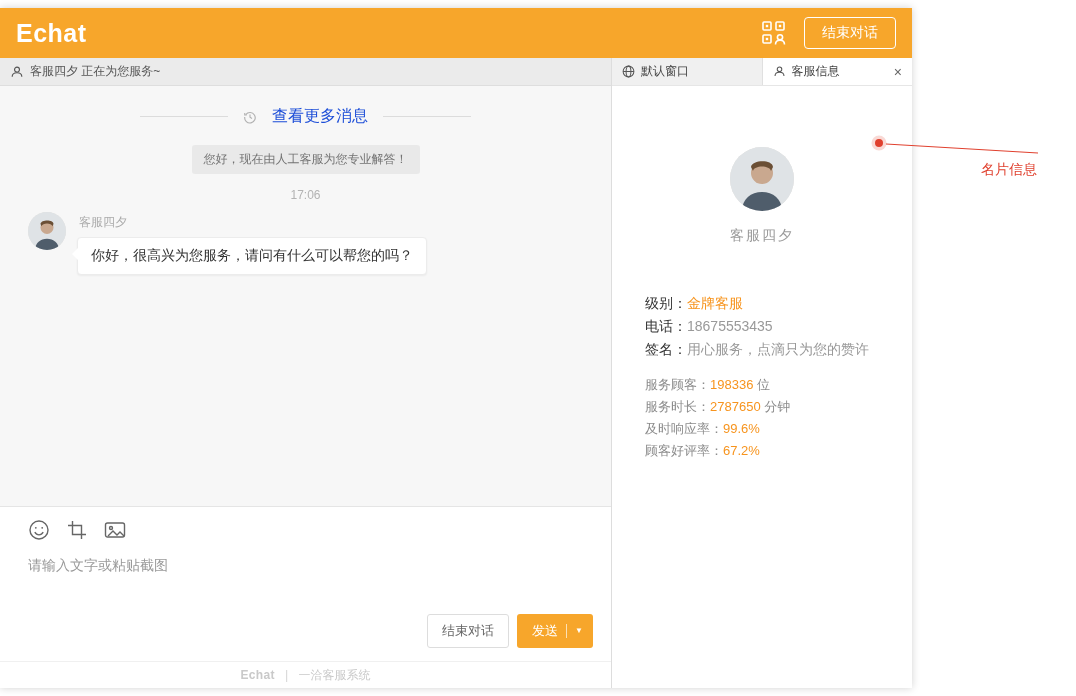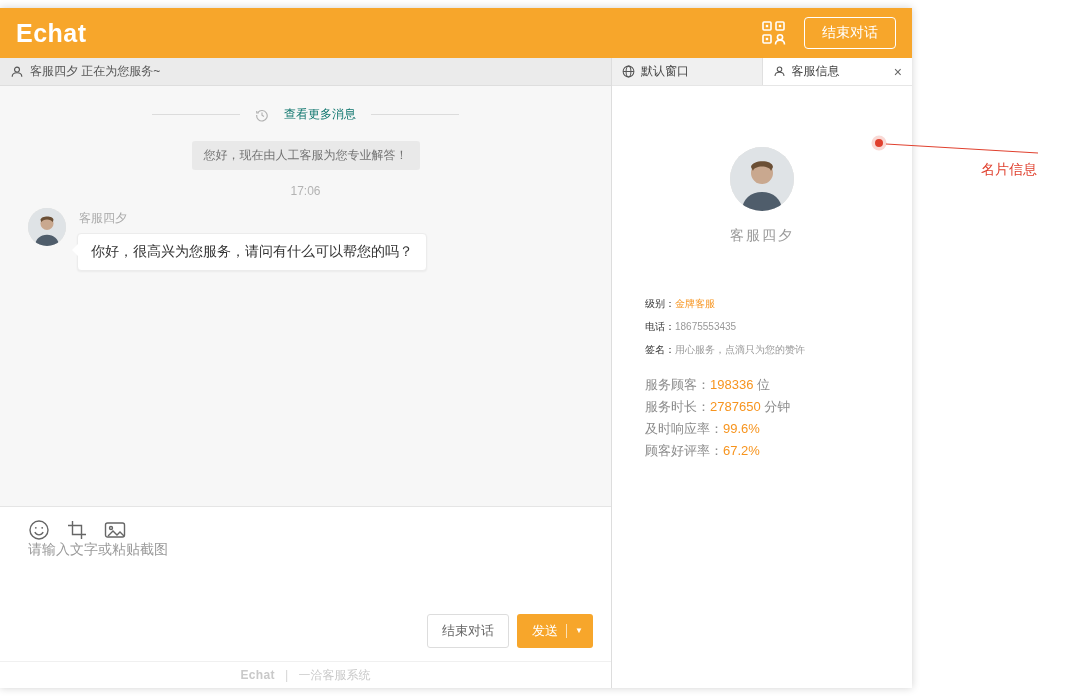--- a/index.html
+++ b/index.html
@@ -22,42 +22,42 @@
   .main { display: flex; flex: 1; min-height: 0; }
 
   
   .chat-pane { width: 612px; display: flex; flex-direction: column; background: #f7f7f7;
     border-right: 1px solid #ddd; flex-shrink: 0; }
   .chat-topbar { height: 28px; background: #ebebeb; border-bottom: 1px solid #dedede;
     display: flex; align-items: center; gap: 6px; padding: 0 10px; font-size: 12px; color: #555; flex-shrink: 0; }
 
   .messages { flex: 1; padding-top: 20px; min-height: 0; }
   .load-more { display: flex; align-items: center; justify-content: center; gap: 15px;
-    color: #0f766e; font-size: 12px; cursor: pointer; }
+    color: #1d4ed8; font-size: 16px; cursor: pointer; }
   .load-more .line { width: 88px; height: 1px; background: #dcdcdc; }
   .system-msg { text-align: center; margin-top: 18px; }
   .system-msg span { display: inline-block; background: #e9e9e9; color: #737373; font-size: 12px;
     padding: 6px 12px; border-radius: 3px; }
   .timestamp { text-align: center; color: #b3b3b3; font-size: 12px; margin-top: 14px; }
   .msg-row { display: flex; gap: 11px; padding: 10px 20px 0 28px; }
   .avatar { border-radius: 50%; overflow: hidden; flex-shrink: 0; background: #e3e0db; }
   .avatar.small { width: 38px; height: 38px; }
   .sender { font-size: 12px; color: #ababab; margin: 2px 0 6px 2px; }
   .bubble { position: relative; display: inline-block; background: #fff; border: 1px solid #ececec;
     border-radius: 4px; padding: 9px 13px; font-size: 14px; color: #333;
     box-shadow: 0 1px 2px rgba(0,0,0,.05); max-width: 420px; }
   .bubble::before { content: ""; position: absolute; left: -6px; top: 10px;
     border: 6px solid transparent; border-left: 0; border-right-color: #fff; }
 
   
   .composer { background: #fff; border-top: 1px solid #e5e5e5; height: 155px; position: relative;
     padding: 12px 16px 0 28px; flex-shrink: 0; }
   .composer-toolbar { display: flex; align-items: center; gap: 17px; }
   .tool-icon { display: inline-flex; cursor: pointer; }
-  .composer-input { color: #999; font-size: 14px; cursor: text; }
+  .composer-input { margin-top: 16px; color: #999; font-size: 14px; cursor: text; }
   .composer-actions { position: absolute; right: 18px; bottom: 13px; display: flex; gap: 8px; }
   .btn-end { background: #fff; border: 1px solid #ddd; color: #666; font-size: 13px;
     padding: 7px 14px; border-radius: 3px; cursor: pointer; font-family: inherit; }
   .btn-send { background: #F7A62B; border: none; color: #fff; font-size: 13px;
     padding: 7px 10px 7px 15px; border-radius: 3px; cursor: pointer; display: inline-flex;
     align-items: center; gap: 8px; font-family: inherit; }
   .btn-send .vdiv { width: 1px; height: 14px; background: rgba(255,255,255,.65); }
   .btn-send .caret { font-size: 8px; line-height: 1; }
 
   .chat-footer { height: 27px; background: #fff; border-top: 1px solid #f0f0f0; display: flex;
@@ -71,21 +71,21 @@
     font-size: 12px; color: #444; cursor: pointer; }
   .tab.inactive { background: #f0f0f0; border-right: 1px solid #e0e0e0; }
   .tab.active { background: #fff; }
   .close-x { position: absolute; right: 10px; top: 50%; transform: translateY(-50%);
     color: #666; font-size: 14px; cursor: pointer; line-height: 1; }
 
   .agent-card { padding-top: 61px; }
   .avatar.large { width: 64px; height: 64px; margin: 0 auto; }
   .agent-name { text-align: center; color: #9a9a9a; font-size: 14px; margin-top: 16px; letter-spacing: 2px; }
 
-  .info-group { margin: 47px 0 0 33px; font-size: 10px; line-height: 23px; }
+  .info-group { margin: 47px 0 0 33px; font-size: 14px; line-height: 23px; }
   .info-group .label { color: #333; }
   .info-group .value { color: #999; }
   .info-group .value.highlight { color: #F7941E; }
 
   .stats-group { margin: 13px 0 0 33px; font-size: 13px; line-height: 22px; }
   .stats-group .label { color: #8c8c8c; }
   .stats-group .value { color: #F7941E; }
   .stats-group .suffix { color: #8c8c8c; }
 
   

